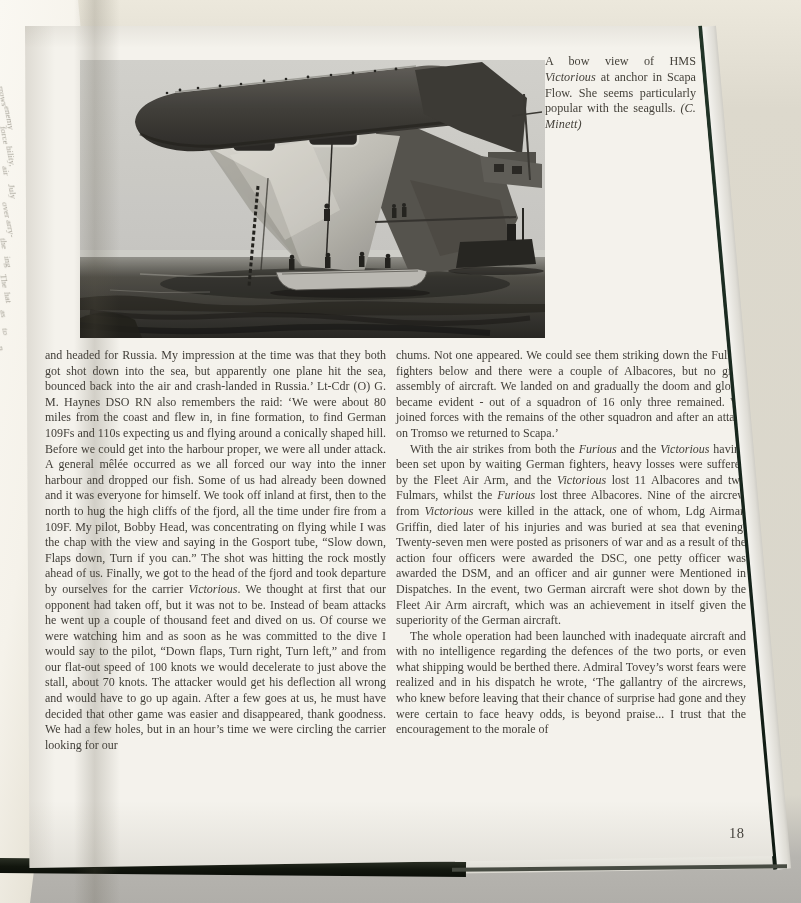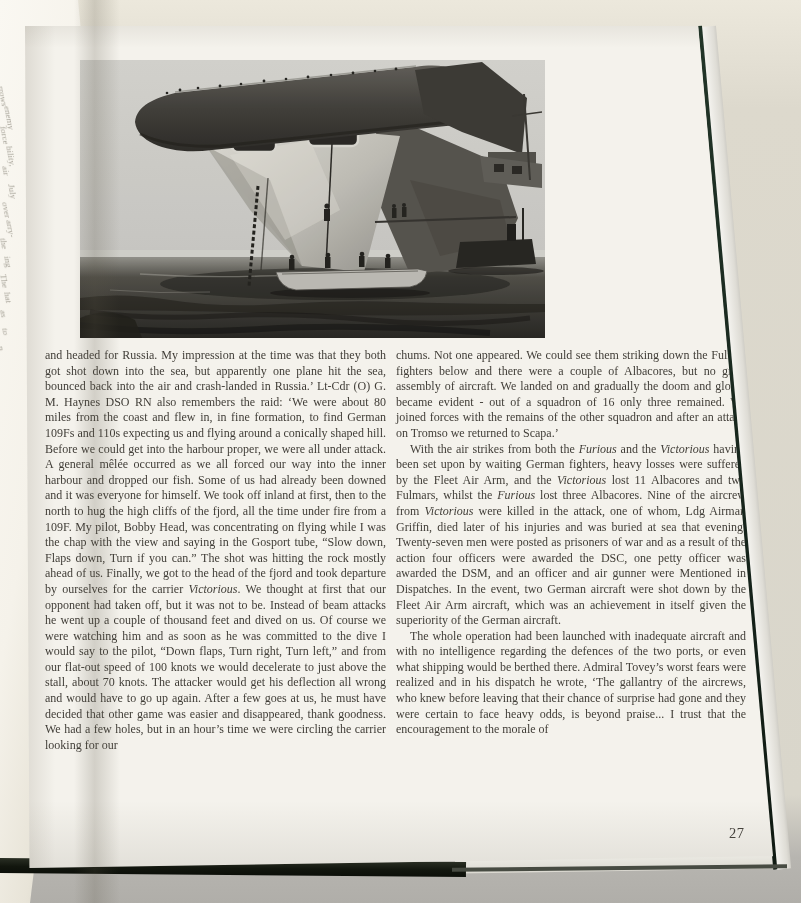--- a/index.html
+++ b/index.html
@@ -227,26 +227,27 @@
         <circle cx="324" cy="145" r="2" fill="#1d1c18"></circle>
       <path d="M380,182 L452,179 L456,204 L376,208 Z" fill="#1f1e1a"></path>
       <rect x="427" y="164" width="9" height="17" fill="#181713"></rect>
       <line x1="443" y1="148" x2="443" y2="180" stroke="#1f1e1a" stroke-width="2"></line>
       <ellipse cx="416" cy="211" rx="48" ry="4" fill="#0d0c09" opacity=".6"></ellipse>
     </g>
 
     <rect x="0" y="0" width="465" height="278" fill="#c9c8c2" opacity=".05"></rect>
   </svg>
 
+  <div class="abs photo-caption">A bow view of HMS <i>Victorious</i> at anchor in Scapa Flow. She seems particularly popular with the seagulls. <i>(C. Minett)</i></div>
 
   <div class="abs text-col col-left">
     <p class="para">and headed for Russia. My impression at the time was that they both got shot down into the sea, but apparently one plane hit the sea, bounced back into the air and crash-landed in Russia.’ Lt-Cdr (O) G. M. Haynes DSO RN also remembers the raid: ‘We were about 80 miles from the coast and flew in, in fine formation, to find German 109Fs and 110s expecting us and flying around a conically shaped hill. Before we could get into the harbour proper, we were all under attack. A general mêlée occurred as we all forced our way into the inner harbour and dropped our fish. Some of us had already been downed and it was everyone for himself. We took off inland at first, then to the north to hug the high cliffs of the fjord, all the time under fire from a 109F. My pilot, Bobby Head, was concentrating on flying while I was the chap with the view and saying in the Gosport tube, “Slow down, Flaps down, Turn if you can.” The shot was hitting the rock mostly ahead of us. Finally, we got to the head of the fjord and took departure by ourselves for the carrier <i>Victorious</i>. We thought at first that our opponent had taken off, but it was not to be. Instead of beam attacks he went up a couple of thousand feet and dived on us. Of course we were watching him and as soon as he was committed to the dive I would say to the pilot, “Down flaps, Turn right, Turn left,” and from our flat-out speed of 100 knots we would decelerate to just above the stall, about 70 knots. The attacker would get his deflection all wrong and would have to go up again. After a few goes at us, he must have decided that other game was easier and disappeared, thank goodness. We had a few holes, but in an hour’s time we were circling the carrier looking for our</p>
   </div>
   <div class="abs text-col col-right">
     <p class="para">chums. Not one appeared. We could see them striking down the Fulmar fighters below and there were a couple of Albacores, but no great assembly of aircraft. We landed on and gradually the doom and gloom became evident - out of a squadron of 16 only three remained. We joined forces with the remains of the other squadron and after an attack on Tromso we returned to Scapa.’</p>
     <p class="para indent">With the air strikes from both the <i>Furious</i> and the <i>Victorious</i> having been set upon by waiting German fighters, heavy losses were suffered by the Fleet Air Arm, and the <i>Victorious</i> lost 11 Albacores and two Fulmars, whilst the <i>Furious</i> lost three Albacores. Nine of the aircrew from <i>Victorious</i> were killed in the attack, one of whom, Ldg Airman Griffin, died later of his injuries and was buried at sea that evening. Twenty-seven men were posted as prisoners of war and as a result of the action four officers were awarded the DSC, one petty officer was awarded the DSM, and an officer and air gunner were Mentioned in Dispatches. In the event, two German aircraft were shot down by the Fleet Air Arm aircraft, which was an achievement in itself given the superiority of the German aircraft.</p>
     <p class="para indent">The whole operation had been launched with inadequate aircraft and with no intelligence regarding the defences of the two ports, or even what shipping would be berthed there. Admiral Tovey’s worst fears were realized and in his dispatch he wrote, ‘The gallantry of the aircrews, who knew before leaving that their chance of surprise had gone and they were certain to face heavy odds, is beyond praise... I trust that the encouragement to the morale of</p>
   </div>
 
-  <div class="abs page-number">27</div>
+  <div class="abs page-number">18</div>
 </div>
 
 <div class="abs gutter-shadow"></div>
 
 </body></html>

